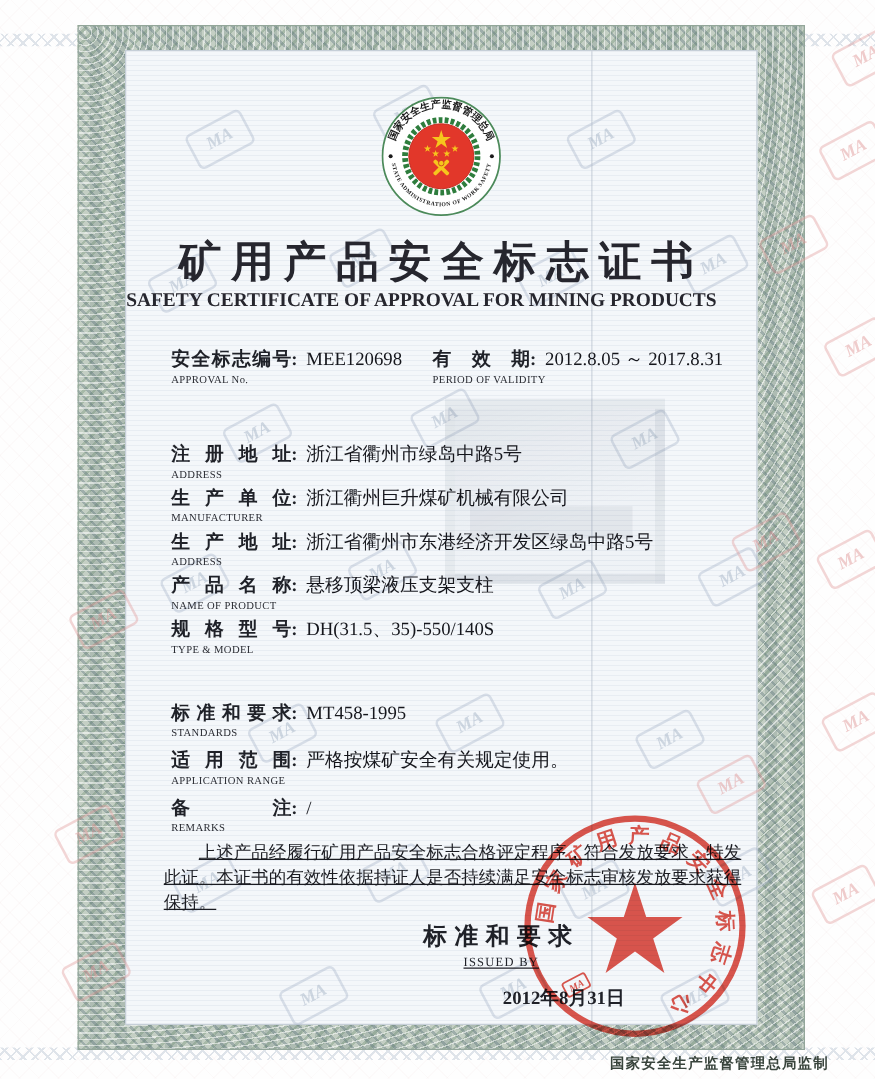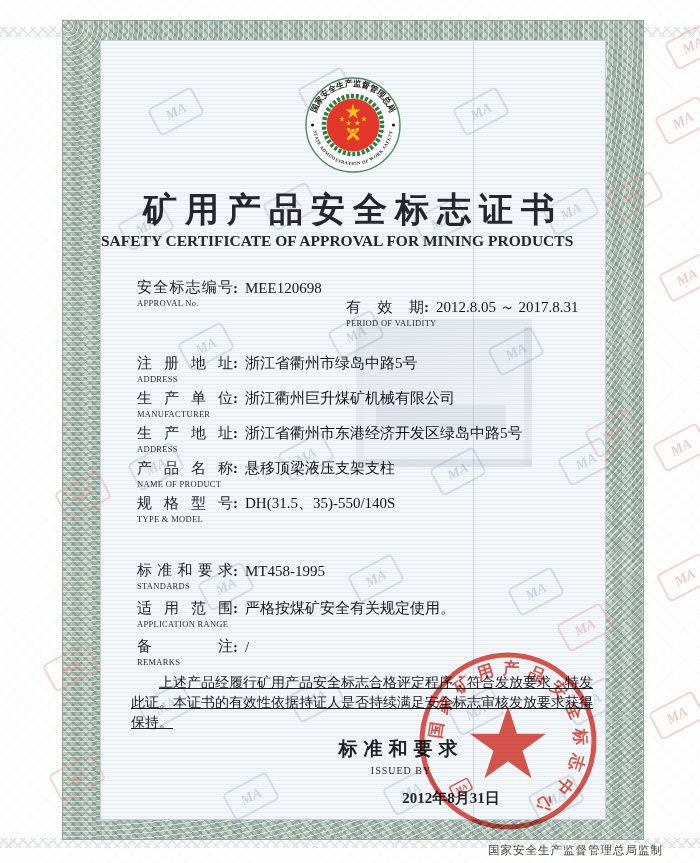--- a/index.html
+++ b/index.html
@@ -44,34 +44,34 @@
   .title-cn{position:absolute;left:0;right:0;top:146px;text-align:center;font-size:34px;font-weight:bold;
     letter-spacing:8px;color:#26262e;white-space:nowrap;}
   .title-en{position:absolute;left:0;right:0;top:191px;font-size:15.5px;font-weight:bold;color:#26262e;}
   .fields{position:absolute;left:0;right:0;top:237px;padding:0 10px 0 36px;}
   .frow{position:relative;height:35px;}
   .frow.approval{height:41px;}
   .frow.tall{height:38px;}
   .frow.gap{margin-top:32px;}
   .fline{white-space:nowrap;}
   .cnlabel{display:inline-block;width:96px;text-align:justify;text-align-last:justify;-moz-text-align-last:justify;
-    font-weight:normal;font-size:15px;vertical-align:bottom;}
+    font-weight:bold;font-size:15px;vertical-align:bottom;}
   .colon{display:inline-block;width:12px;font-weight:bold;font-size:15px;}
   .fvalue{font-size:15px;color:#15161c;}
   .enlabel{font-size:8.5px;letter-spacing:0.3px;color:#2a2c33;margin-top:1px;}
   .vgroup{position:absolute;left:209px;top:0;}
-  .vgroup .cnlabel{width:78px;margin-top:20px;}
+  .vgroup .cnlabel{width:78px;}
   .statement{position:absolute;left:30px;right:12px;top:632px;font-size:14px;line-height:20px;text-indent:2em;color:#1b1c22;text-decoration:underline;}
   .issued{position:absolute;left:230px;top:695px;width:140px;text-align:center;}
   .issued .dept{font-size:19px;letter-spacing:6px;font-weight:bold;white-space:nowrap;}
-  .issued .by{font-size:10px;letter-spacing:1px;margin-top:3px;}
+  .issued .by{font-size:10px;letter-spacing:1px;margin-top:3px;text-decoration:underline;}
   .issue-date{position:absolute;left:250px;top:748px;width:200px;text-align:center;font-size:15px;font-weight:bold;}
   .seal{position:absolute;left:416px;top:649px;z-index:5;opacity:0.85;mix-blend-mode:multiply;}
   .footer-note{position:absolute;left:485px;top:843px;width:178px;z-index:2;text-align:right;
-    font-size:11.5px;font-weight:normal;letter-spacing:1px;color:#39443c;white-space:nowrap;}
+    font-size:11.5px;font-weight:bold;letter-spacing:1px;color:#39443c;white-space:nowrap;}
 </style>
 </head>
 <body>
 
 <div class="page">
     <div class="wm pink" style="left: 668px; top: 30px;">MA</div>
     <div class="wm pink" style="left: 610px; top: 180px;">MA</div>
     <div class="wm pink" style="left: 560px; top: 612px;">MA</div>
     <div class="wm pink" style="left: 588px; top: 418px;">MA</div>
     <div class="wm pink" style="left: 52px; top: 762px;">MA</div>

